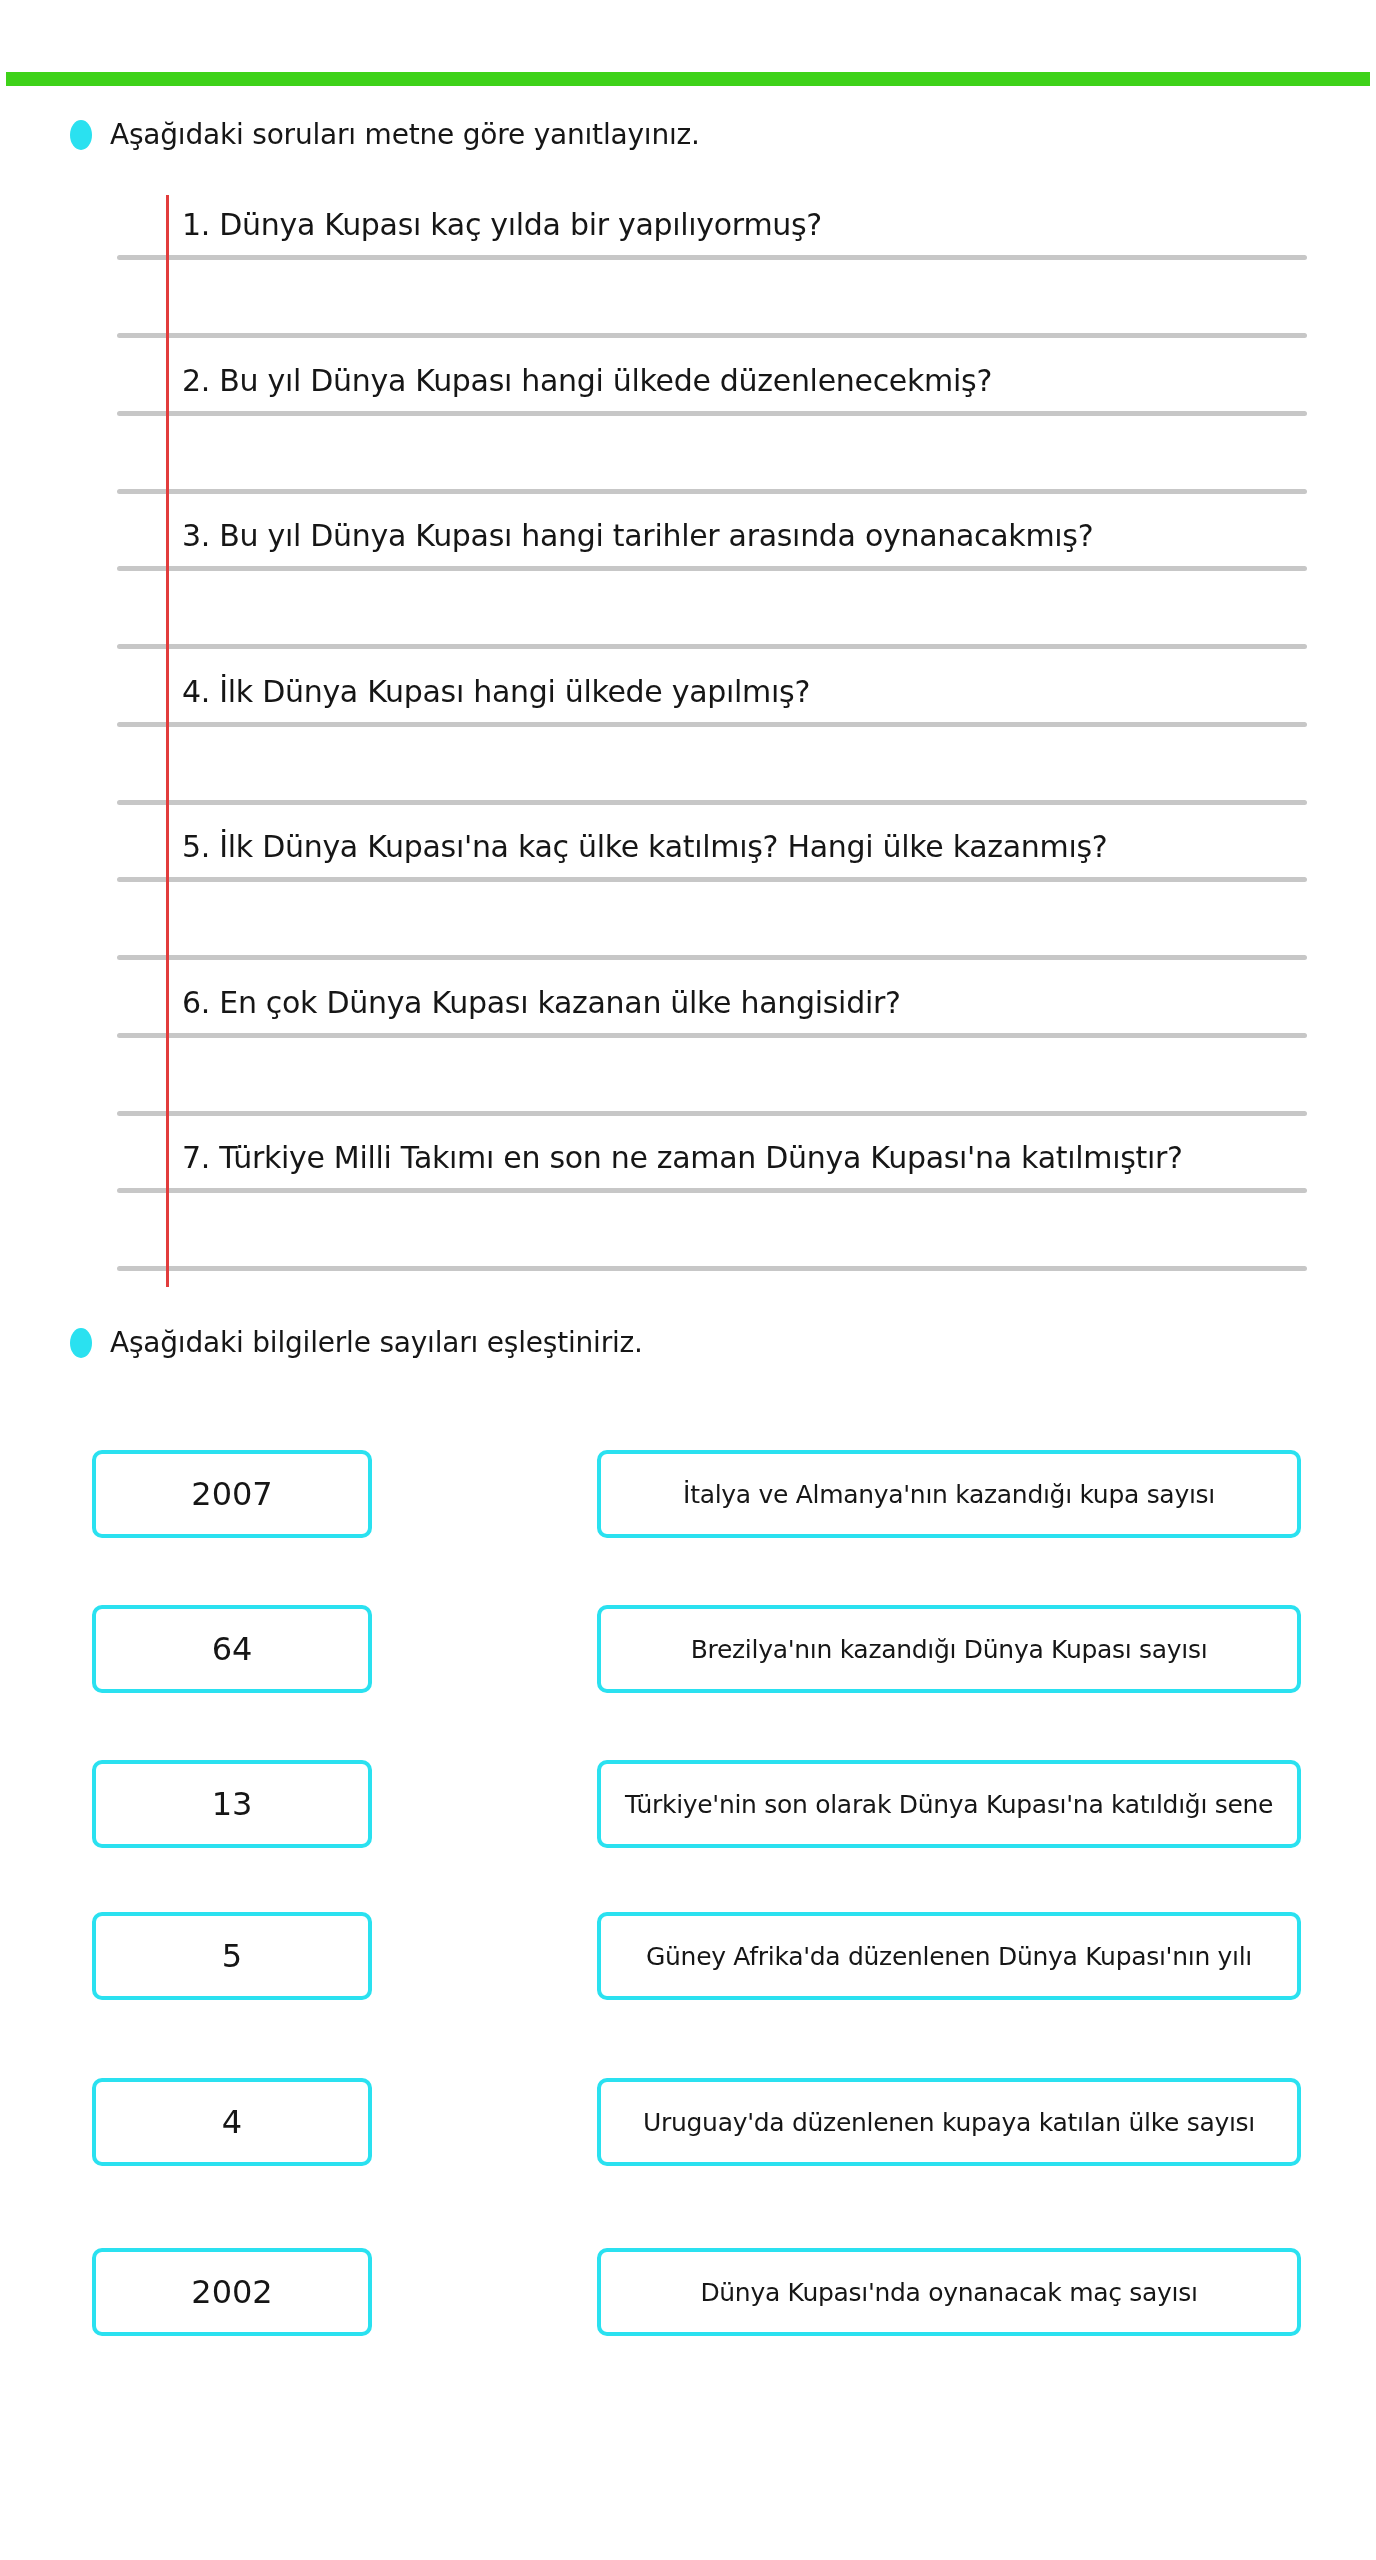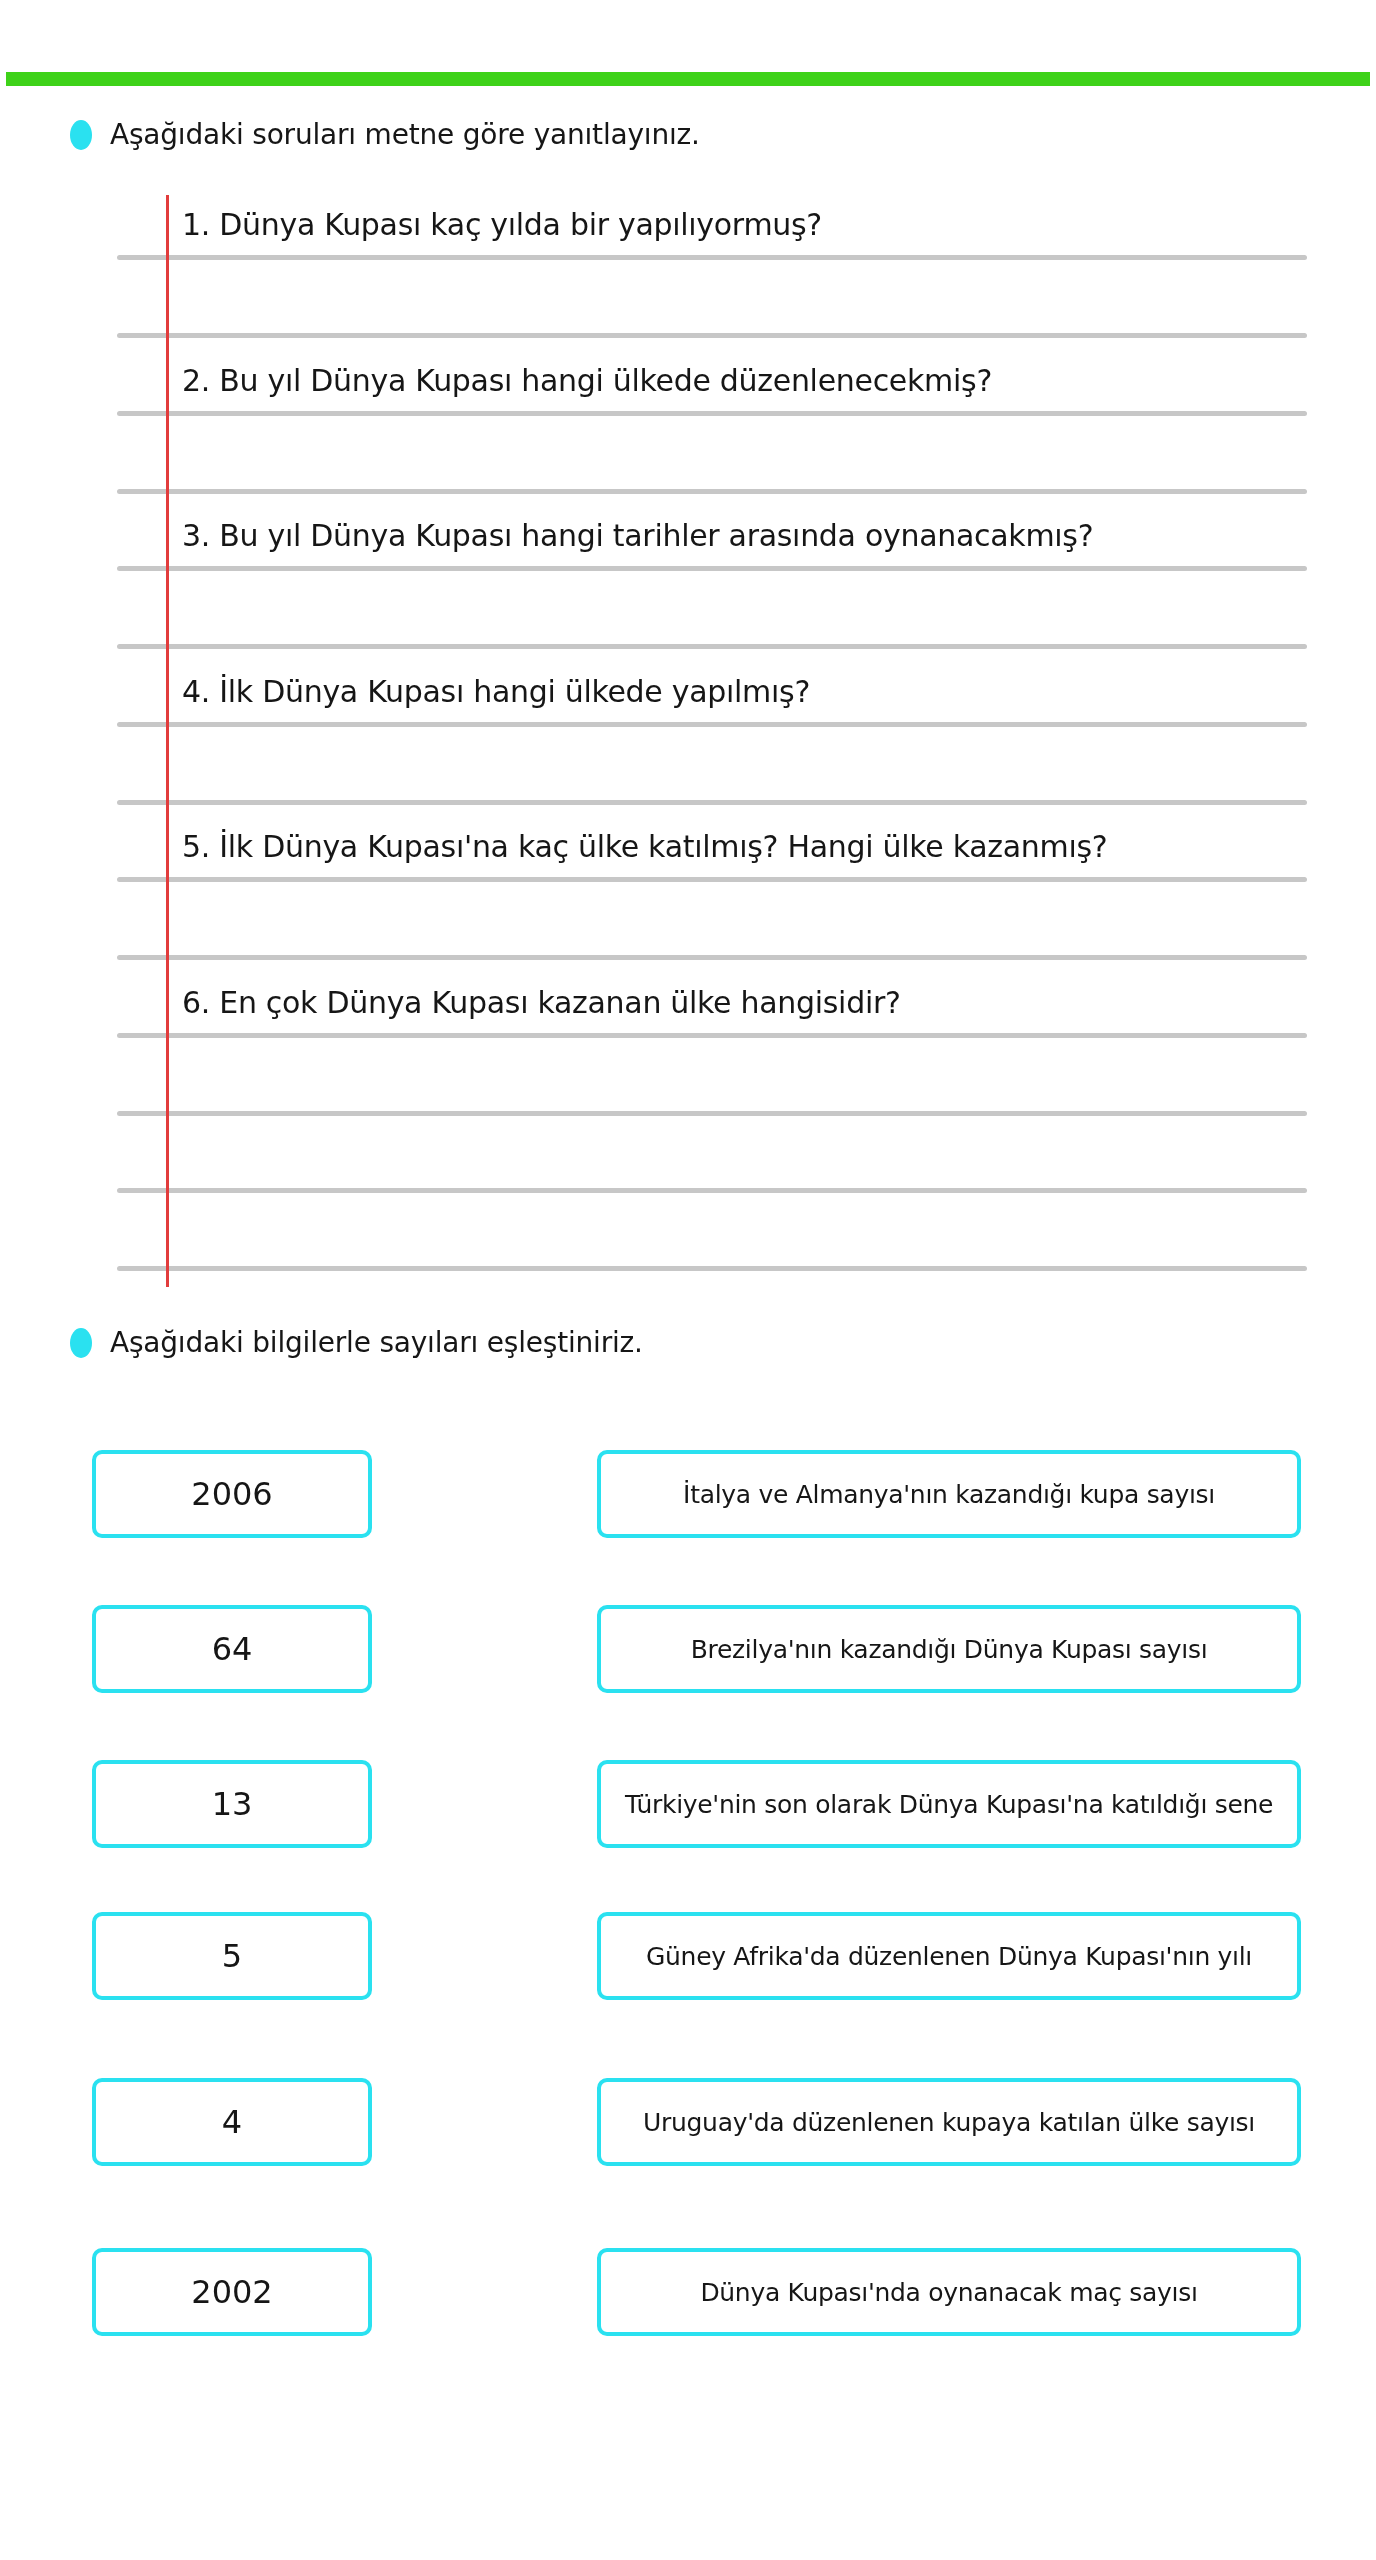--- a/index.html
+++ b/index.html
@@ -81,27 +81,28 @@
   <div class="qline" style="top:1266px;"></div>
 
   <div class="redline"></div>
 
   <div class="qtext" style="top:207px;">1. Dünya Kupası kaç yılda bir yapılıyormuş?</div>
   <div class="qtext" style="top:363px;">2. Bu yıl Dünya Kupası hangi ülkede düzenlenecekmiş?</div>
   <div class="qtext" style="top:518px;">3. Bu yıl Dünya Kupası hangi tarihler arasında oynanacakmış?</div>
   <div class="qtext" style="top:674px;">4. İlk Dünya Kupası hangi ülkede yapılmış?</div>
   <div class="qtext" style="top:829px;">5. İlk Dünya Kupası'na kaç ülke katılmış? Hangi ülke kazanmış?</div>
   <div class="qtext" style="top:985px;">6. En çok Dünya Kupası kazanan ülke hangisidir?</div>
+  <div class="qtext" style="top:1140px;">7. Türkiye Milli Takımı en son ne zaman Dünya Kupası'na katılmıştır?</div>
 
   <div class="instr" style="left:70px;top:1326px;">
     <div class="dot"></div>
     <div class="itext">Aşağıdaki bilgilerle sayıları eşleştiniriz.</div>
   </div>
 
-  <div class="numbox" style="top:1450px;">2006</div>
+  <div class="numbox" style="top:1450px;">2007</div>
   <div class="infobox" style="top:1450px;">İtalya ve Almanya'nın kazandığı kupa sayısı</div>
 
   <div class="numbox" style="top:1605px;">64</div>
   <div class="infobox" style="top:1605px;">Brezilya'nın kazandığı Dünya Kupası sayısı</div>
 
   <div class="numbox" style="top:1760px;">13</div>
   <div class="infobox" style="top:1760px;">Türkiye'nin son olarak Dünya Kupası'na katıldığı sene</div>
 
   <div class="numbox" style="top:1912px;">5</div>
   <div class="infobox" style="top:1912px;">Güney Afrika'da düzenlenen Dünya Kupası'nın yılı</div>

